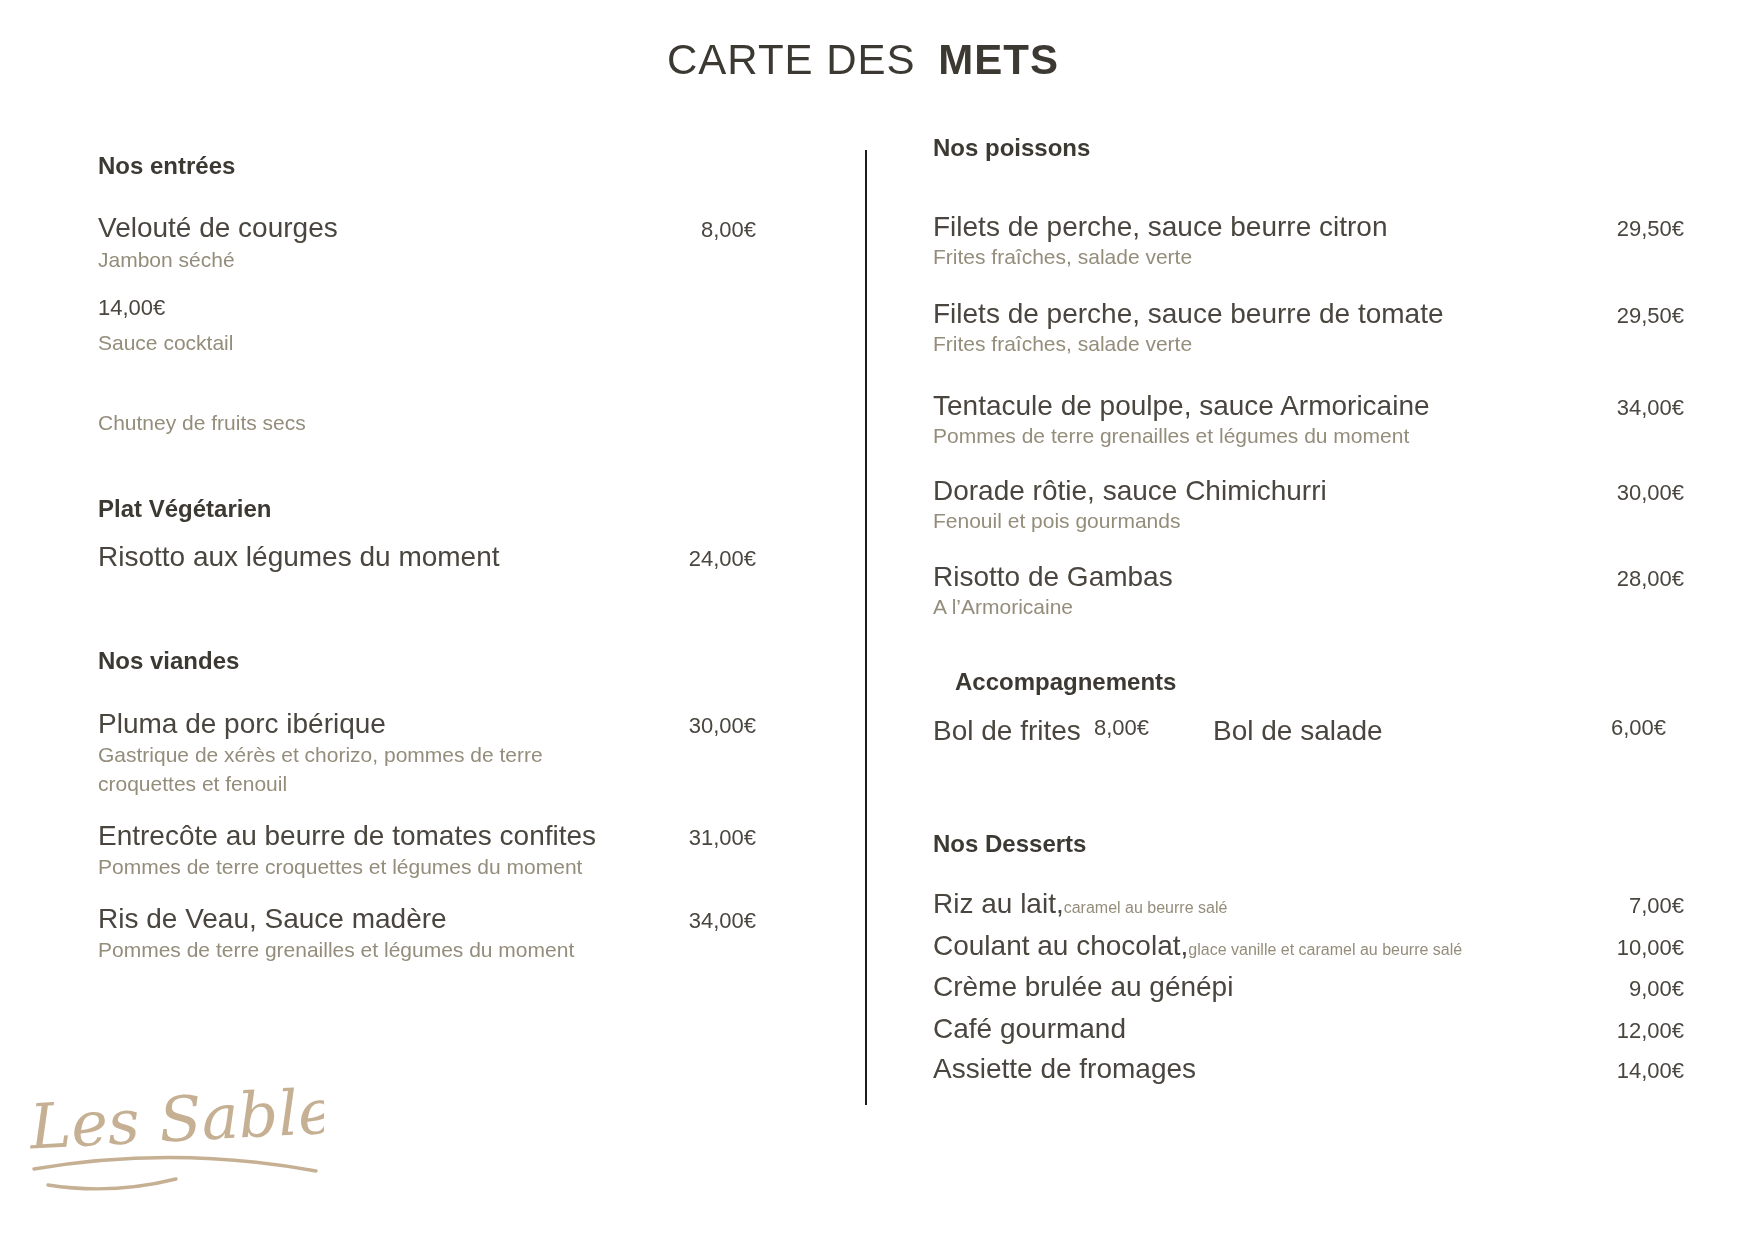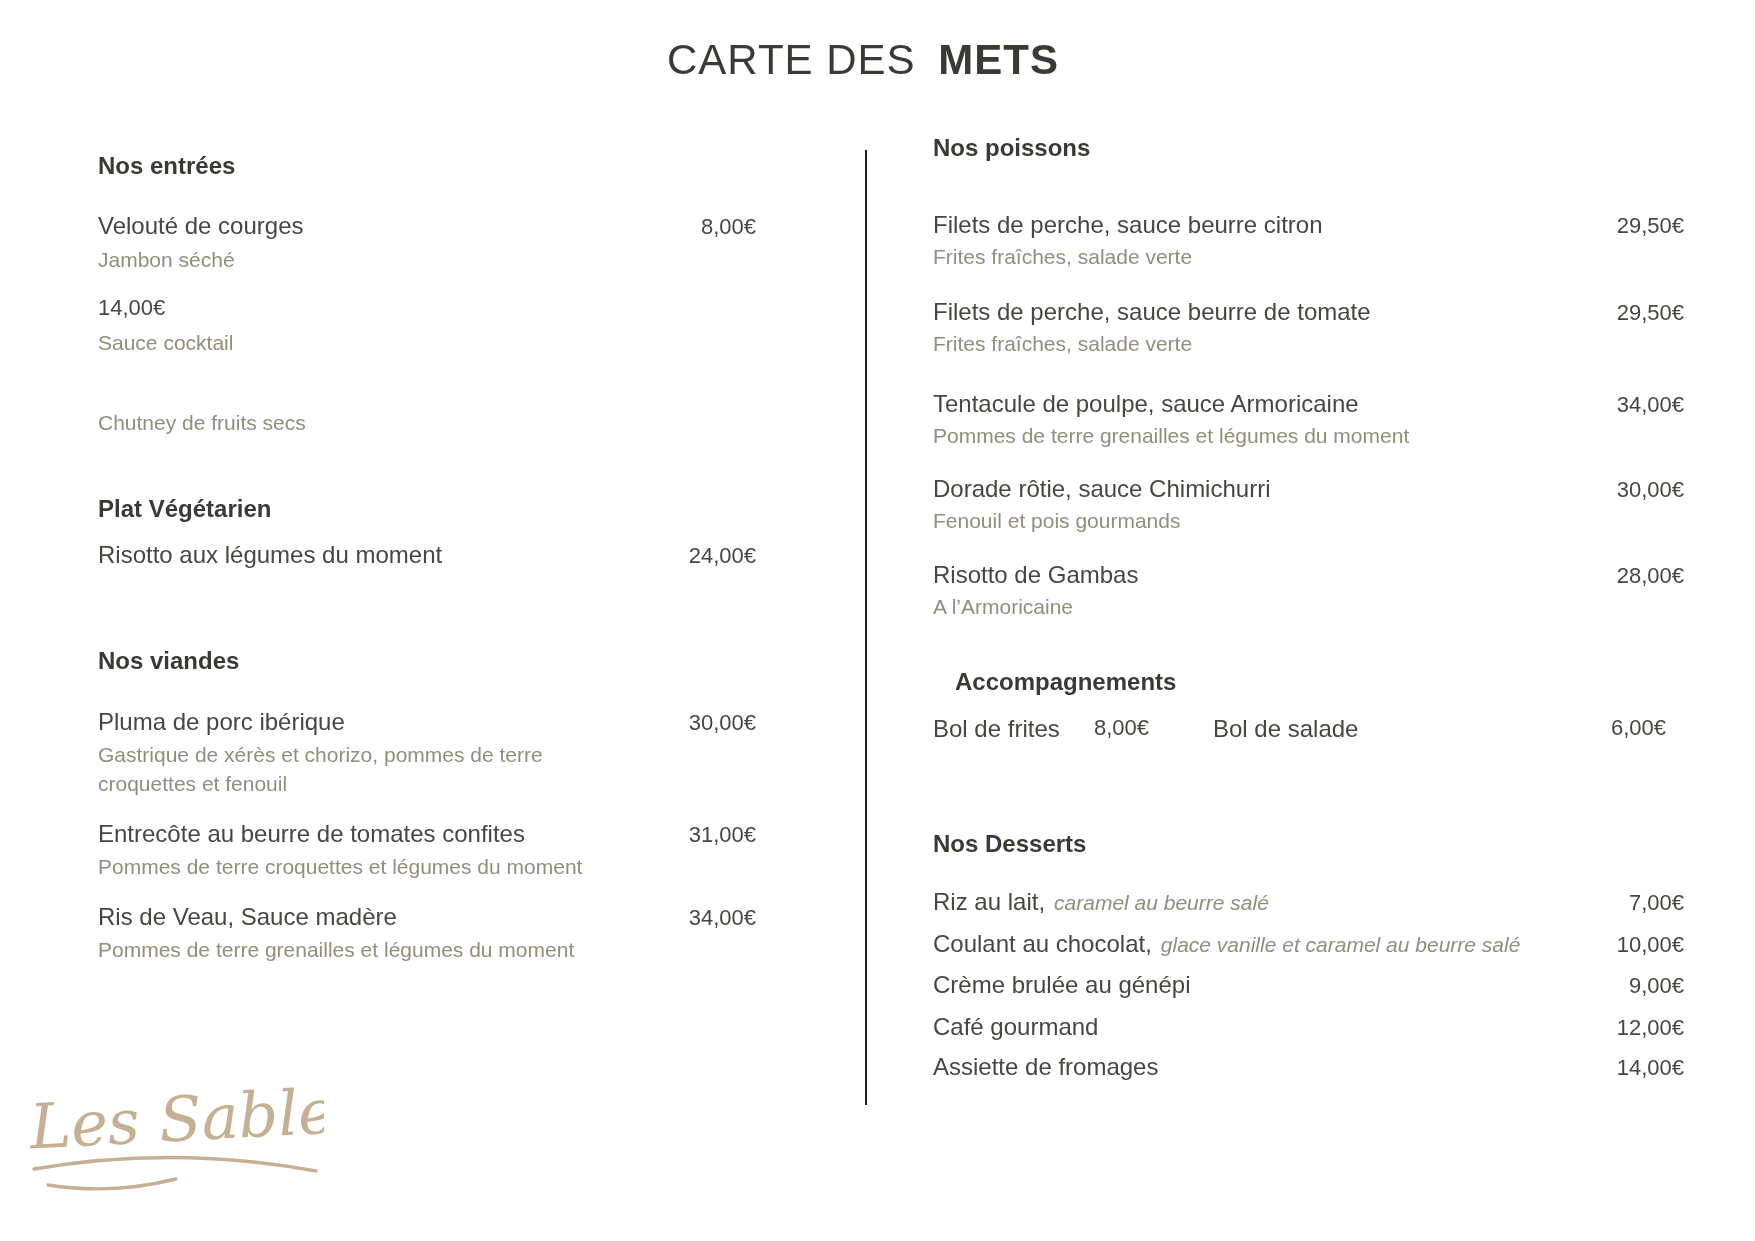--- a/index.html
+++ b/index.html
@@ -21,35 +21,35 @@
   
   .divider{position:absolute;left:865px;top:150px;width:2px;height:955px;background:var(--line);}
 
   
   .col{position:absolute;top:0;height:1241px;}
   .col-left{left:98px;width:658px;}
   .col-right{left:933px;width:751px;}
 
   .hd{position:absolute;left:0;font-size:24px;font-weight:700;color:var(--heading);white-space:nowrap;}
   .row{position:absolute;left:0;width:100%;display:flex;justify-content:space-between;align-items:baseline;}
-  .nm{font-size:24px;color:var(--ink);white-space:nowrap;}
+  .nm{font-size:28px;color:var(--ink);white-space:nowrap;}
   .pr{font-size:22px;color:var(--ink);white-space:nowrap;text-align:right;}
   .desc{position:absolute;left:0;font-size:21px;color:var(--muted);
         max-width:485px;line-height:1.36;}
 
   
   .acc-row{position:absolute;left:0;width:100%;height:30px;}
   .acc-row .a1{position:absolute;left:0;}
   .acc-row .p1{position:absolute;left:161px;}
   .acc-row .a2{position:absolute;left:280px;}
   .acc-row .p2{position:absolute;right:18px;}
 
   
   .ds-row{position:absolute;left:0;width:100%;display:flex;align-items:baseline;}
-  .ds-desc{font-size:21px;font-style:italic;color:var(--muted);margin-left:9px;white-space:nowrap;}
+  .ds-desc{font-size:16px;color:var(--muted);white-space:nowrap;}
   .ds-row .pr{margin-left:auto;}
 
   
   .logo{position:absolute;left:24px;top:1040px;width:300px;height:180px;}
   .logo svg{width:100%;height:100%;}
   .logo-text{font-family:"DejaVu Serif","Liberation Serif",serif;font-style:italic;
              font-size:62px;fill:var(--accent);}
   .logo-stroke{fill:none;stroke:var(--accent);stroke-width:3.4;stroke-linecap:round;}
 </style>
 </head>

